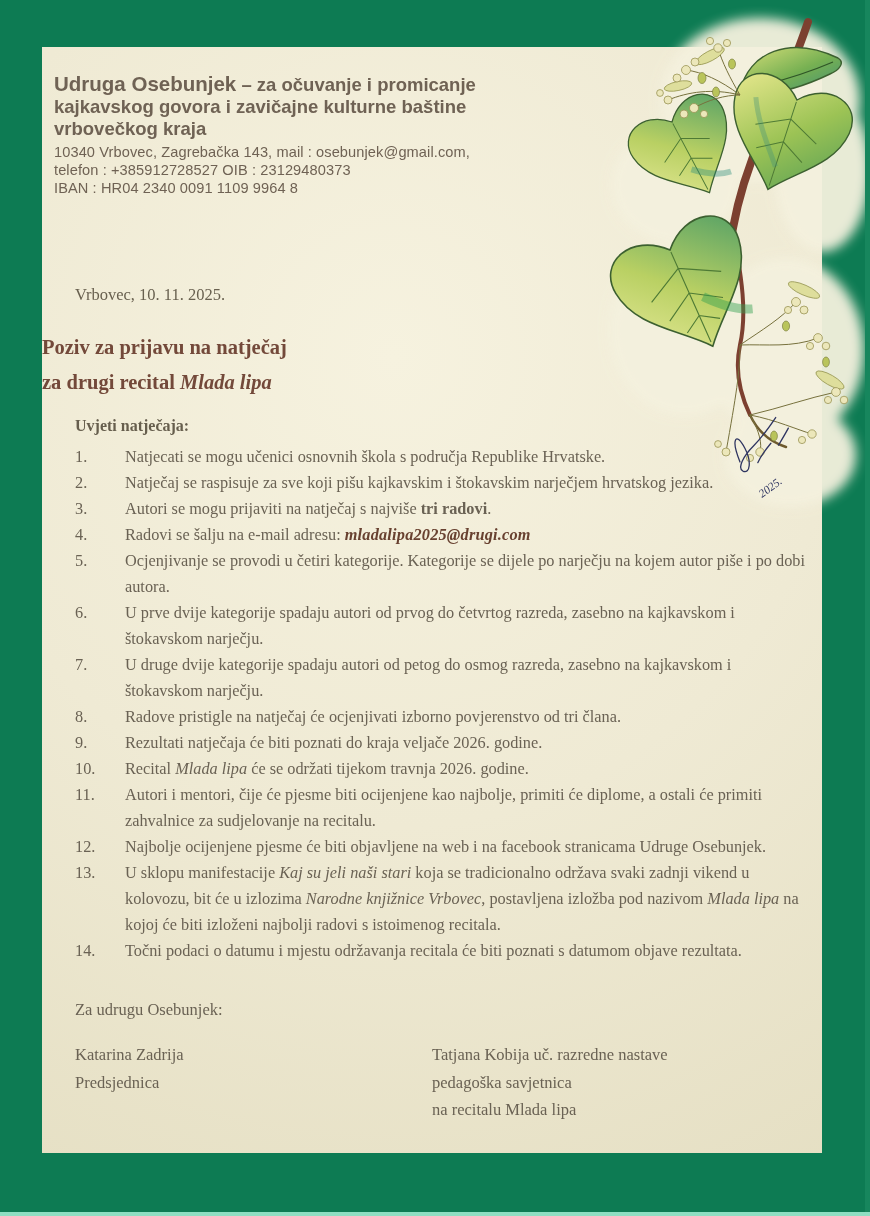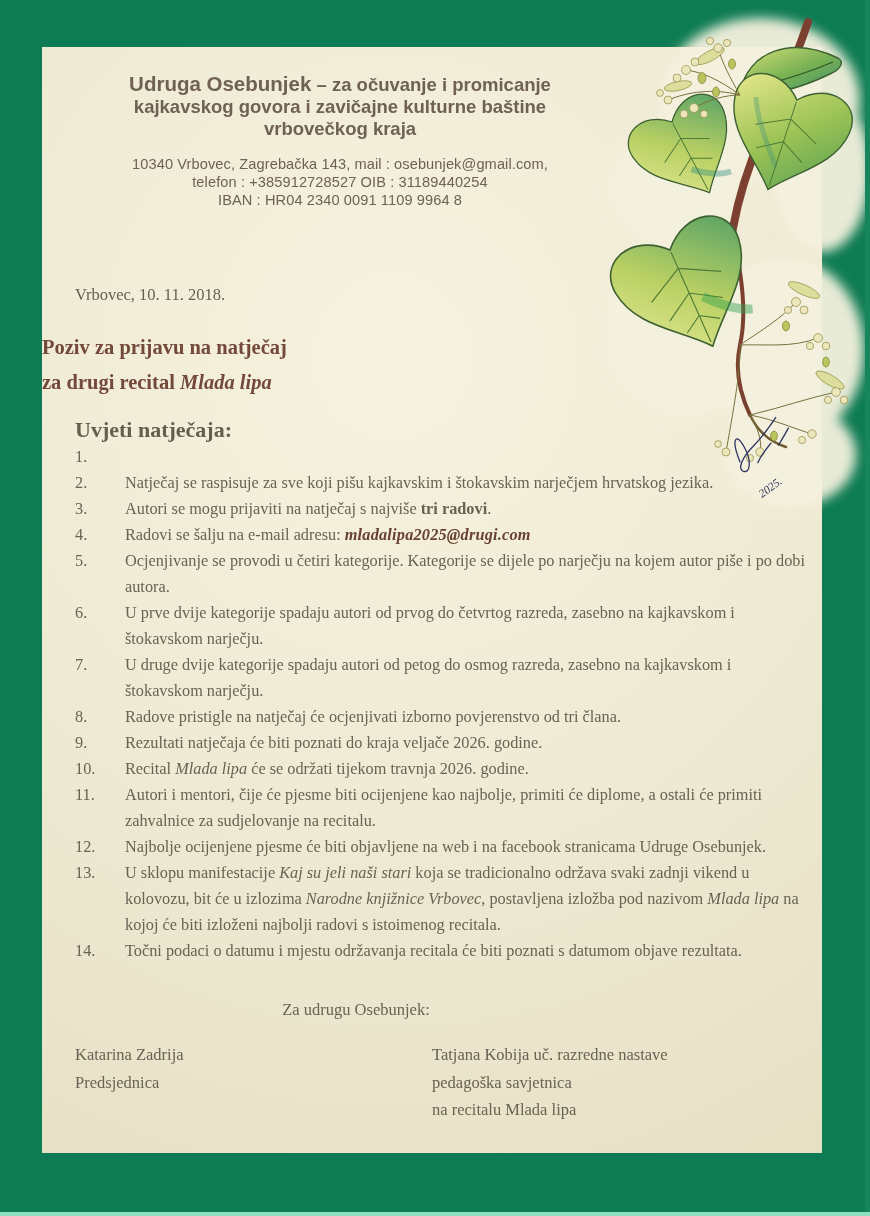--- a/index.html
+++ b/index.html
@@ -10,79 +10,79 @@
   }
   .edge-right{position:absolute;top:0;right:0;width:5px;height:1216px;background:#17865d}
   .bottom-line{position:absolute;left:0;bottom:0;width:870px;height:4px;background:#8edfc2}
 
   .page{
     position:absolute;left:42px;top:47px;width:780px;height:1106px;
     background:radial-gradient(ellipse 115% 85% at 45% 28%, #f6f2df 0%, #efead4 50%, #e5dfc3 100%);
   }
 
   .letterhead{
-    position:absolute;top:26px;left:12px;width:572px;text-align:center;
+    position:absolute;top:26px;left:12px;width:572px;
     color:#6f6254;font-family:"Liberation Sans",sans-serif;
   }
   .lh-main{font-weight:bold;font-size:18.5px;line-height:22px}
   .lh-main .org{font-size:20.5px}
   .lh-info{font-size:14.6px;line-height:18px;letter-spacing:.1px}
-  .lh-info.first{margin-top:15px}
+  .lh-info.first{margin-top:3px}
 
   .date-line{position:absolute;top:238px;left:33px;font-size:16.5px;color:#68604f}
 
   .doc-title{
     position:absolute;top:283px;left:0;width:730px;text-align:left;
     font-size:20.5px;font-weight:bold;color:#73493a;line-height:35px;
   }
   .doc-title .it{font-style:italic}
 
-  .cond-heading{position:absolute;top:370px;left:33px;font-size:22px;font-weight:bold;color:#665e4d}
+  .cond-heading{position:absolute;top:370px;left:33px;font-size:16px;font-weight:bold;color:#665e4d}
 
   #cond-list{position:absolute;top:397px;left:33px;width:732px;font-size:16.3px;color:#6a6254}
   .li-row{position:relative;padding-left:50px;line-height:26px}
   .li-num{position:absolute;left:0;top:0}
   .s-b{font-weight:bold}
   .s-i{font-style:italic}
   .s-email{font-weight:bold;font-style:italic;color:#684130;letter-spacing:.2px}
 
-  .for-org{position:absolute;top:953px;left:33px;width:562px;text-align:center;font-size:16.5px;color:#6a6254}
+  .for-org{position:absolute;top:953px;left:33px;width:562px;font-size:16.5px;color:#6a6254}
   .sig-col{position:absolute;font-size:16.5px;line-height:27.5px;color:#6a6254}
   .sig-left{top:994px;left:33px}
   .sig-right{top:994px;left:390px}
 
   .illo{position:absolute;top:0;right:0;pointer-events:none}
 </style>
 </head>
 <body>
 
 <div class="page">
 
   <div class="letterhead">
     <div class="lh-main"><span class="org">Udruga Osebunjek</span><span> – za očuvanje i promicanje</span></div>
     <div class="lh-main">kajkavskog govora i zavičajne kulturne baštine</div>
     <div class="lh-main">vrbovečkog kraja</div>
     <div class="lh-info first">10340 Vrbovec, Zagrebačka 143,  mail :  osebunjek@gmail.com,</div>
-    <div class="lh-info">telefon : +385912728527  OIB : 31189440254</div>
+    <div class="lh-info">telefon : +385912728527  OIB : 23129480373</div>
     <div class="lh-info">IBAN : HR04 2340 0091 1109 9964 8</div>
   </div>
 
-  <div class="date-line">Vrbovec, 10. 11. 2018.</div>
+  <div class="date-line">Vrbovec, 10. 11. 2025.</div>
 
   <div class="doc-title">
     <div>Poziv za prijavu na natječaj</div>
     <div><span>za drugi recital </span><span class="it">Mlada lipa</span></div>
   </div>
 
   <div class="cond-heading">Uvjeti natječaja:</div>
 
   <div id="cond-list">
       <div class="li-row">
         <span class="li-num">1.</span>
-        <div class="li-text"><br></div>
+        <div class="li-text"><span>Natjecati se mogu učenici osnovnih škola s područja Republike Hrvatske.</span><br></div>
       </div>
       <div class="li-row">
         <span class="li-num">2.</span>
         <div class="li-text"><span>Natječaj se raspisuje za sve koji pišu kajkavskim i štokavskim narječjem hrvatskog jezika.</span></div>
       </div>
       <div class="li-row">
         <span class="li-num">3.</span>
         <div class="li-text"><span>Autori se mogu prijaviti na natječaj s najviše </span><span class="s-b">tri radovi</span><span>.</span></div>
       </div>
       <div class="li-row">

